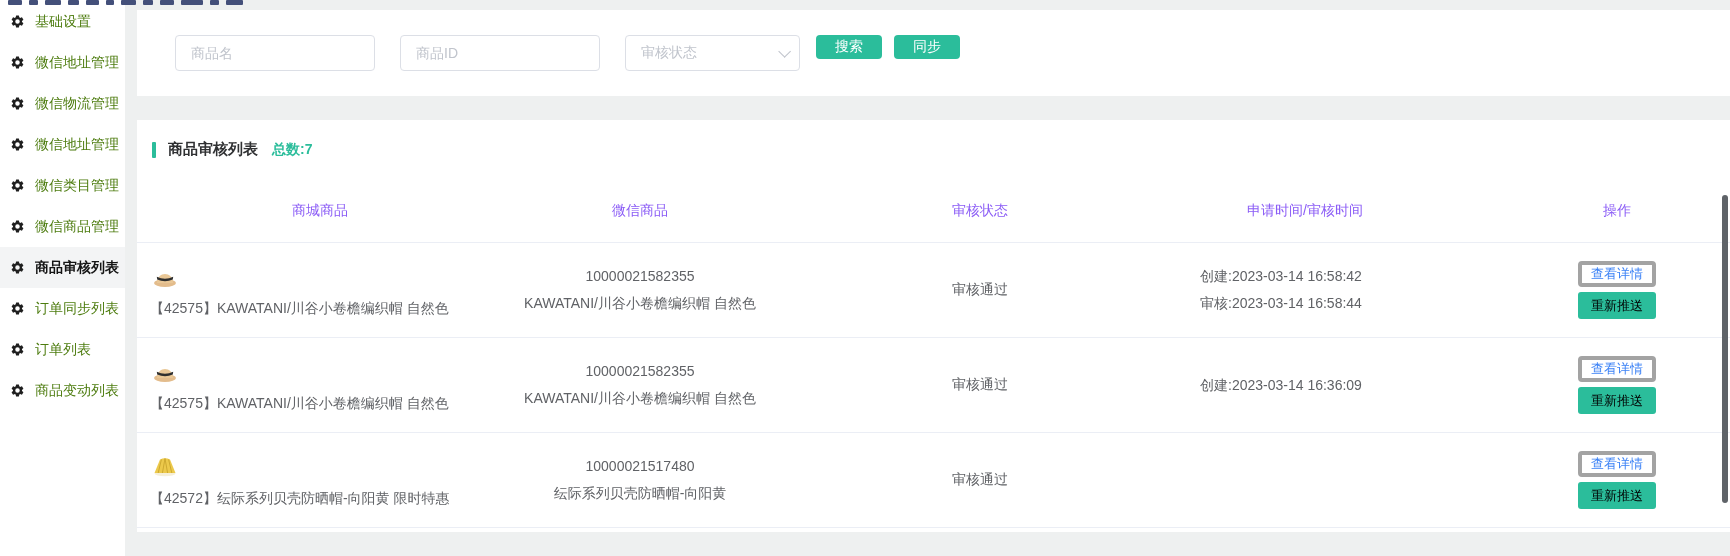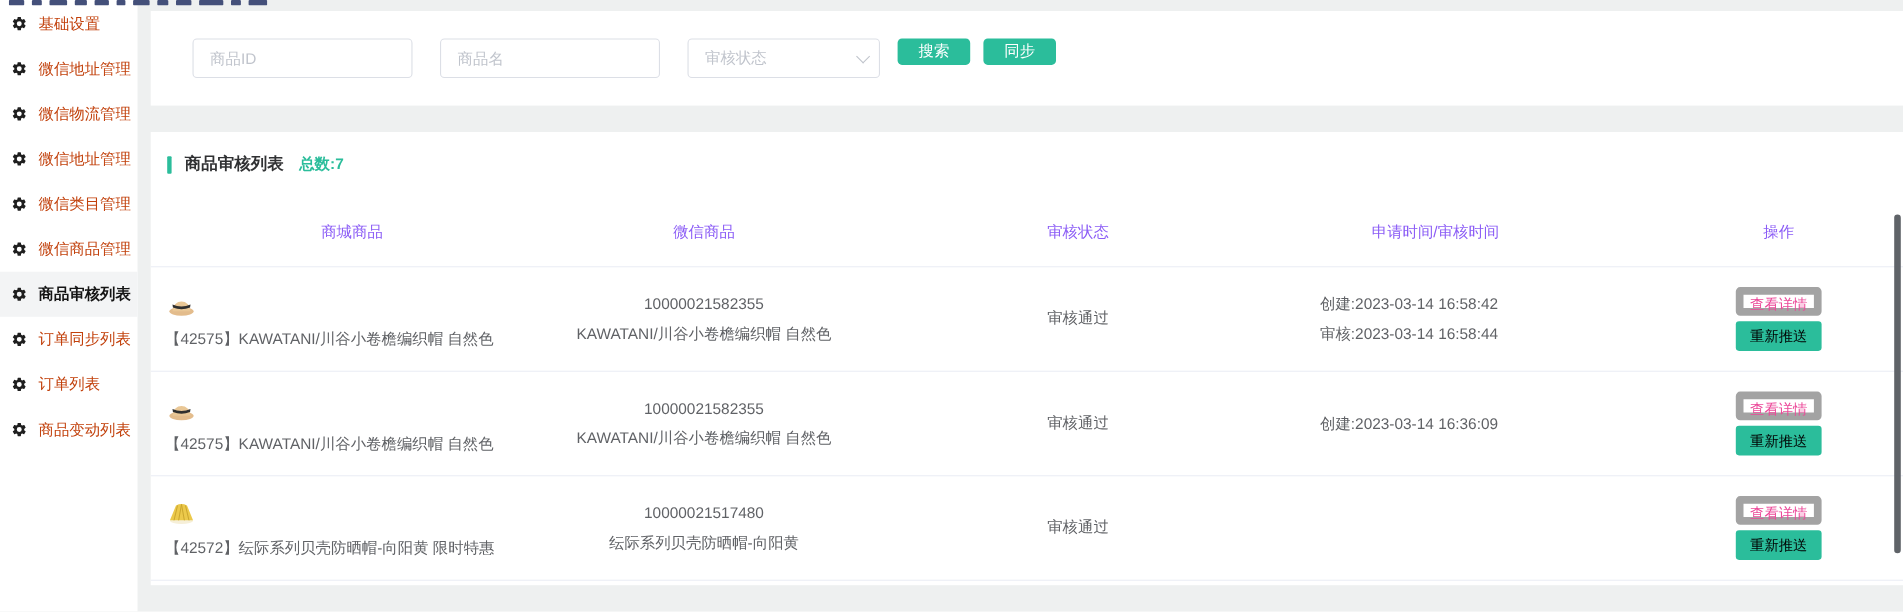--- a/index.html
+++ b/index.html
@@ -13,21 +13,21 @@
   }
   
   .top-fragment { position:absolute; top:0; left:8px; height:5px; display:flex; gap:7px; z-index:30; overflow:hidden; }
   .top-fragment i { display:block; height:5px; background:#44507a; border-radius:1px; }
 
   
   .sidebar { position:absolute; left:0; top:0; width:125px; height:556px; background:#ffffff; z-index:10; padding-top:1px; }
   .side-item { height:41px; display:flex; align-items:center; padding-left:10px; cursor:pointer; }
   .side-item .gear { width:15px; height:15px; color:#1f1f1f; flex:0 0 15px; display:flex; }
   .side-item .gear svg { width:15px; height:15px; }
-  .side-item .lbl { margin-left:10px; font-size:14px; color:#c2410c; white-space:nowrap; }
+  .side-item .lbl { margin-left:10px; font-size:14px; color:#4d7c0f; white-space:nowrap; }
   .side-item.active { background:#f3f4f5; }
   .side-item.active .lbl { color:#141414; font-weight:bold; }
 
   
   .content { position:absolute; left:137px; top:0; width:1593px; height:556px; }
   .card { background:#ffffff; }
   .search-card { margin-top:10px; height:86px; padding:25px 0 0 38px; display:flex; align-items:flex-start; }
   .f-input { height:36px; border:1px solid #dcdfe6; border-radius:4px; font-size:14px; padding:0 15px; color:#606266; outline:none; background:#fff; }
   .f-input::placeholder { color:#c0c4cc; }
   .in-id { width:200px; margin-right:25px; }
@@ -50,21 +50,21 @@
   .thead { height:64px; margin-top:20px; border-bottom:1px solid #ebeef5; font-size:14px; color:#8b5cf6; }
   .thead > div { text-align:center; }
   .tbody-row { height:95px; border-bottom:1px solid #ebeef5; font-size:14px; color:#606266; }
   .cell-mall { display:flex; flex-direction:column; align-items:flex-start; }
   .cell-mall .thumb { width:30px; height:24px; display:flex; }
   .cell-mall .mall-name { margin-top:12px; text-align:center; line-height:17px; }
   .cell-wx { text-align:center; line-height:27px; }
   .cell-status { text-align:center; }
   .cell-time { padding-left:30px; line-height:27px; }
   .cell-ops { display:flex; flex-direction:column; align-items:center; gap:5px; }
-  .btn-view { width:78px; height:26px; background:#fff; border:7px solid #a3a3a3; border-radius:4px; font-size:13px; color:#ec4899; cursor:pointer; }
+  .btn-view { width:78px; height:26px; background:#fff; border:4px solid #a3a3a3; border-radius:4px; font-size:13px; color:#3b82f6; cursor:pointer; }
   .btn-repush { width:78px; height:27px; background:var(--accent); border:none; border-radius:3px; font-size:13px; color:#000000; cursor:pointer; }
 
   
   .partial-row { position:relative; height:24px; overflow:hidden; }
 
   
   .scroll-thumb { position:absolute; right:2px; top:195px; width:6px; height:308px; background:#5f6368; border-radius:3px; z-index:40; cursor:grab; }
 </style>
 </head>
 <body>
@@ -163,22 +163,22 @@
           <path d="M19.14 12.94c.04-.3.06-.61.06-.94 0-.32-.02-.64-.07-.94l2.03-1.58a.49.49 0 0 0 .12-.61l-1.92-3.32a.49.49 0 0 0-.59-.22l-2.39.96c-.5-.38-1.03-.7-1.62-.94l-.36-2.54a.48.48 0 0 0-.48-.41h-3.84a.48.48 0 0 0-.47.41l-.36 2.54c-.59.24-1.13.57-1.62.94l-2.39-.96a.49.49 0 0 0-.59.22L2.73 8.87a.49.49 0 0 0 .12.61l2.03 1.58c-.05.3-.09.63-.09.94s.02.64.07.94l-2.03 1.58a.49.49 0 0 0-.12.61l1.92 3.32c.12.22.37.29.59.22l2.39-.96c.5.38 1.03.7 1.62.94l.36 2.54c.05.24.24.41.48.41h3.84c.24 0 .44-.17.47-.41l.36-2.54c.59-.24 1.13-.56 1.62-.94l2.39.96c.22.08.47 0 .59-.22l1.92-3.32a.49.49 0 0 0-.12-.61l-2.01-1.58zM12 15.6A3.6 3.6 0 1 1 12 8.4a3.6 3.6 0 0 1 0 7.2z"></path>
         </svg>
       </span>
     <span class="lbl">商品变动列表</span>
   </div>
 </nav>
 
 <div class="content">
 
   <div class="card search-card">
+    <input class="f-input in-name" placeholder="商品名" style="">
     <input class="f-input in-id" placeholder="商品ID" style="">
-    <input class="f-input in-name" placeholder="商品名" style="">
     <div class="f-select">
       <span class="ph">审核状态</span>
       <span class="chev"></span>
     </div>
     <button class="btn-teal">搜索</button>
     <button class="btn-teal">同步</button>
   </div>
 
   <div class="card list-card">
 

